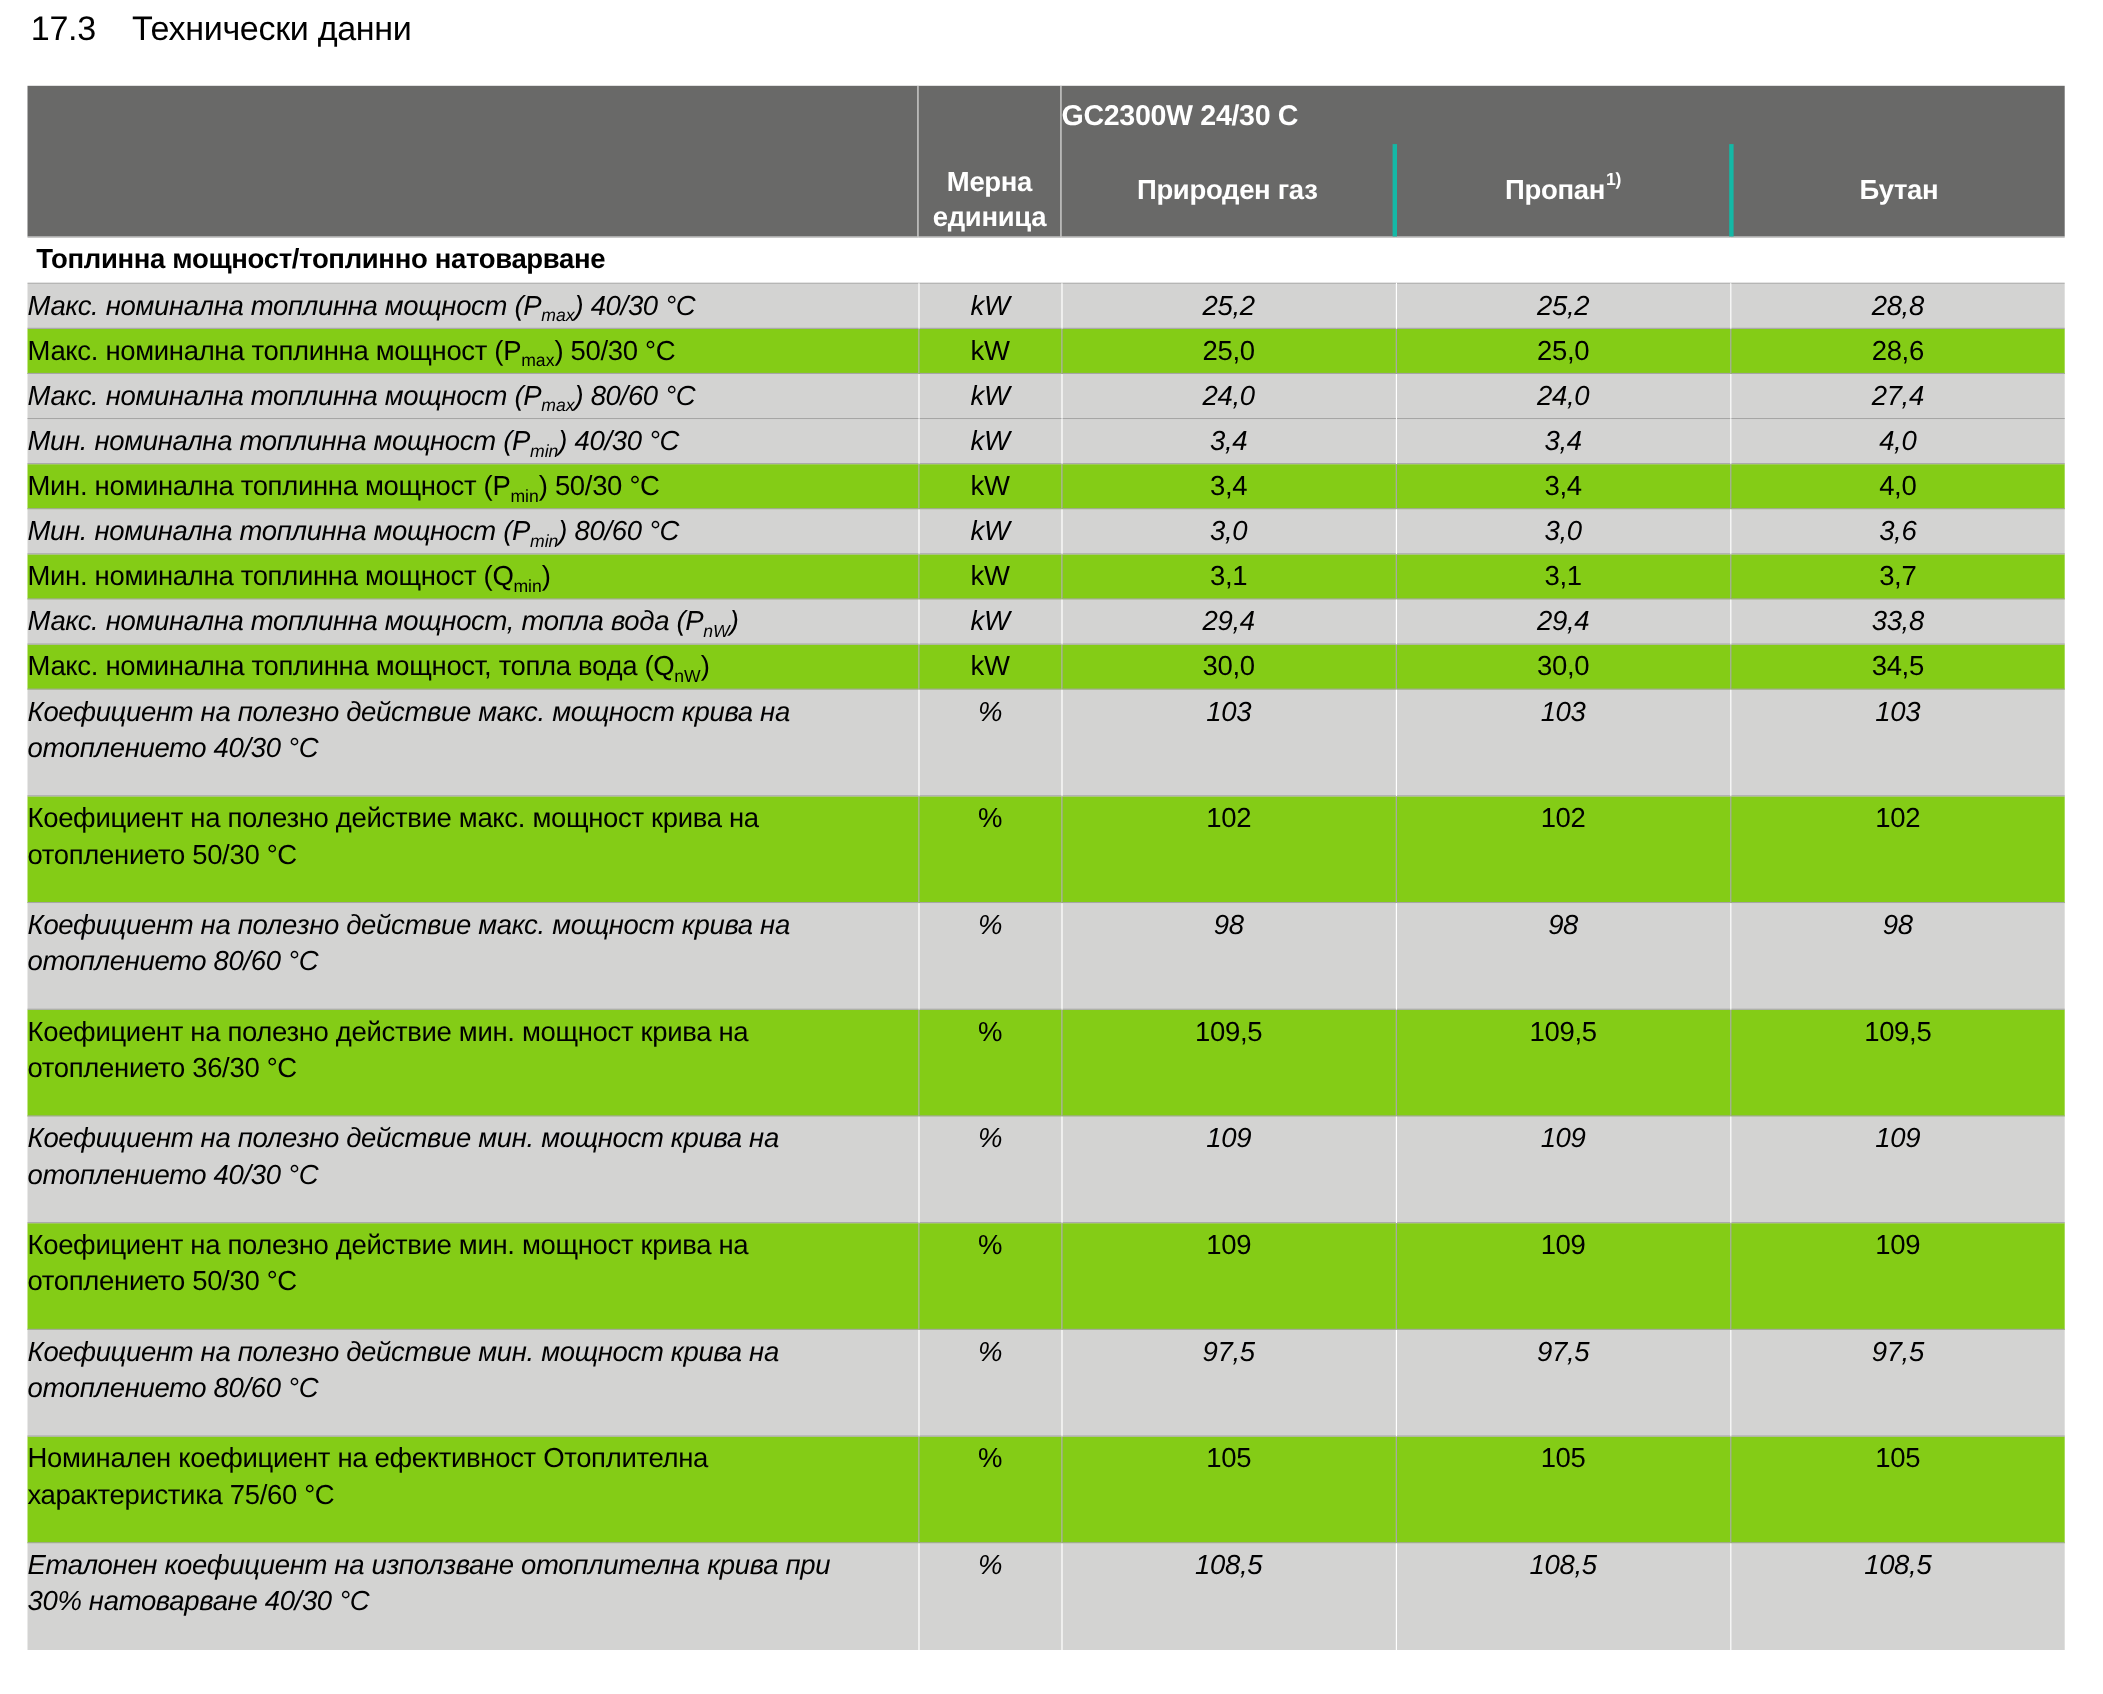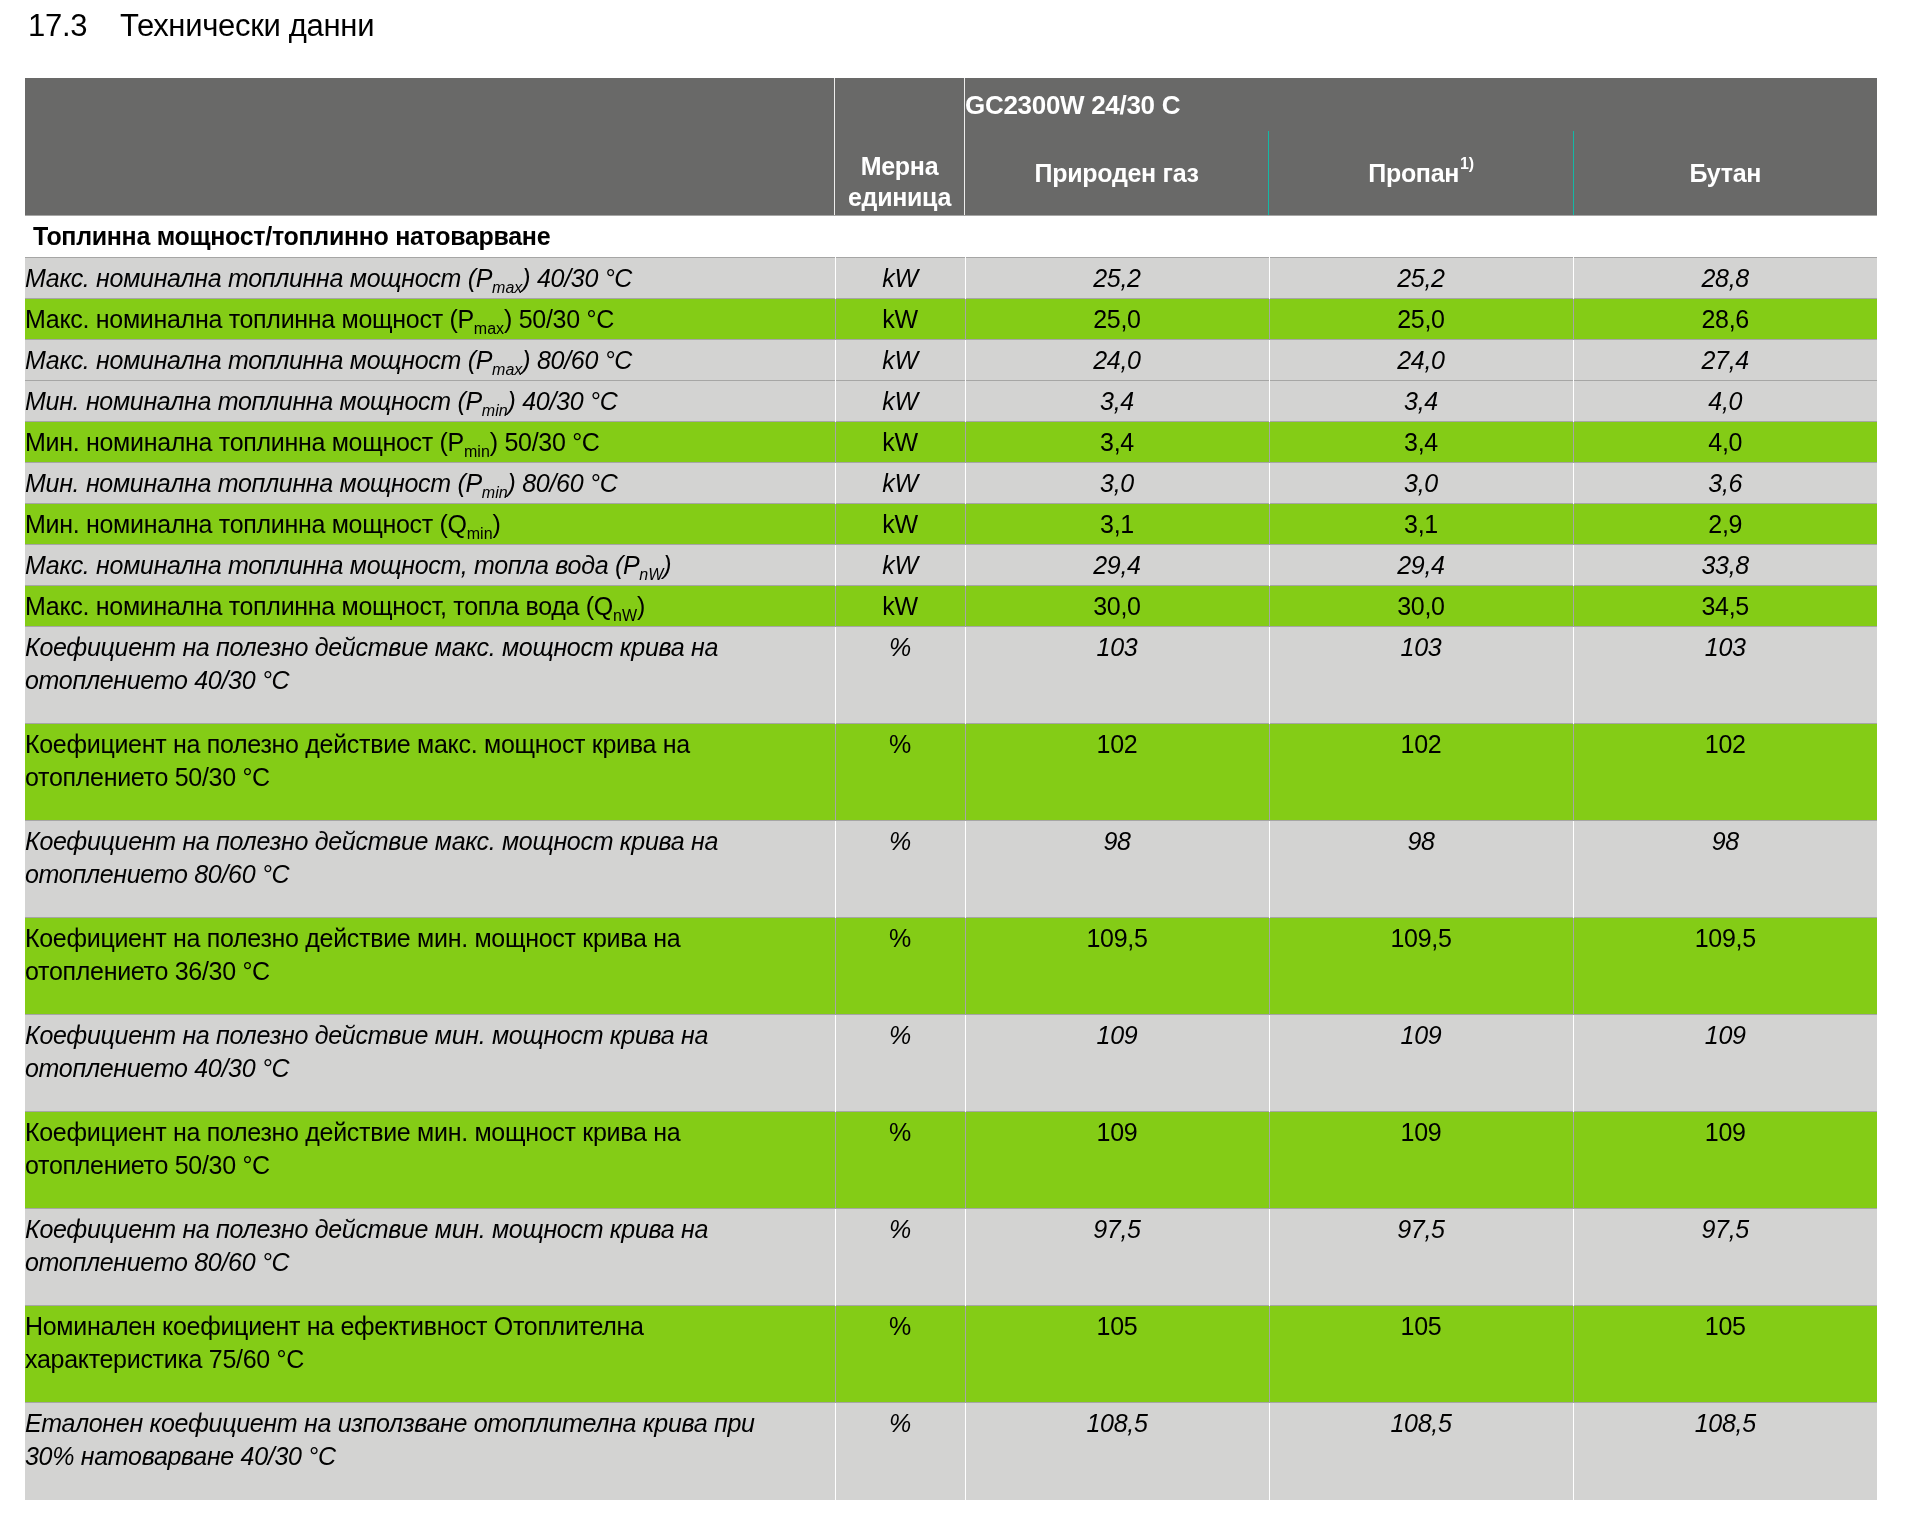--- a/index.html
+++ b/index.html
@@ -22,21 +22,21 @@
     font-weight:bold;font-size:25px;line-height:31px;white-space:pre-line;
     padding-bottom:2px;
   }
   .h-group{flex:1;display:flex;flex-direction:column;}
   .h-model{text-align:left;font-weight:bold;font-size:26px;padding-top:12px;height:43px;box-sizing:border-box;}
   .h-gases{flex:1;display:flex;margin-top:10px;}
   .h-gas{
     flex:1;display:flex;align-items:center;justify-content:center;
     font-weight:bold;font-size:25px;box-sizing:border-box;
   }
-  .h-gas + .h-gas{border-left:1px solid #14b8a6;text-align:right;}
+  .h-gas + .h-gas{border-left:4px solid #14b8a6;text-align:right;}
   .h-gas .sup{font-size:16px;position:relative;top:-9px;margin-left:1px;}
 
   
   table.grid{border-collapse:collapse;width:1852px;table-layout:fixed;}
   table.grid col.c-label{width:810px;}
   table.grid col.c-unit{width:130px;}
   table.grid col.c-val{width:304px;}
   table.grid td{
     vertical-align:top;font-size:25px;line-height:33px;
     padding:4px 0 0 0;box-sizing:border-box;
@@ -140,21 +140,21 @@
             <td class="unit">kW</td>
             <td class="val">3,0</td>
             <td class="val">3,0</td>
             <td class="val">3,6</td>
           </tr>
           <tr class="data white">
             <td class="label"><span>Мин. номинална топлинна мощност (Q</span><span class="sub">min</span><span>)</span></td>
             <td class="unit">kW</td>
             <td class="val">3,1</td>
             <td class="val">3,1</td>
-            <td class="val">2,9</td>
+            <td class="val">3,7</td>
           </tr>
           <tr class="data gray">
             <td class="label"><span>Макс. номинална топлинна мощност, топла вода (P</span><span class="sub">nW</span><span>)</span></td>
             <td class="unit">kW</td>
             <td class="val">29,4</td>
             <td class="val">29,4</td>
             <td class="val">33,8</td>
           </tr>
           <tr class="data white">
             <td class="label"><span>Макс. номинална топлинна мощност, топла вода (Q</span><span class="sub">nW</span><span>)</span></td>

